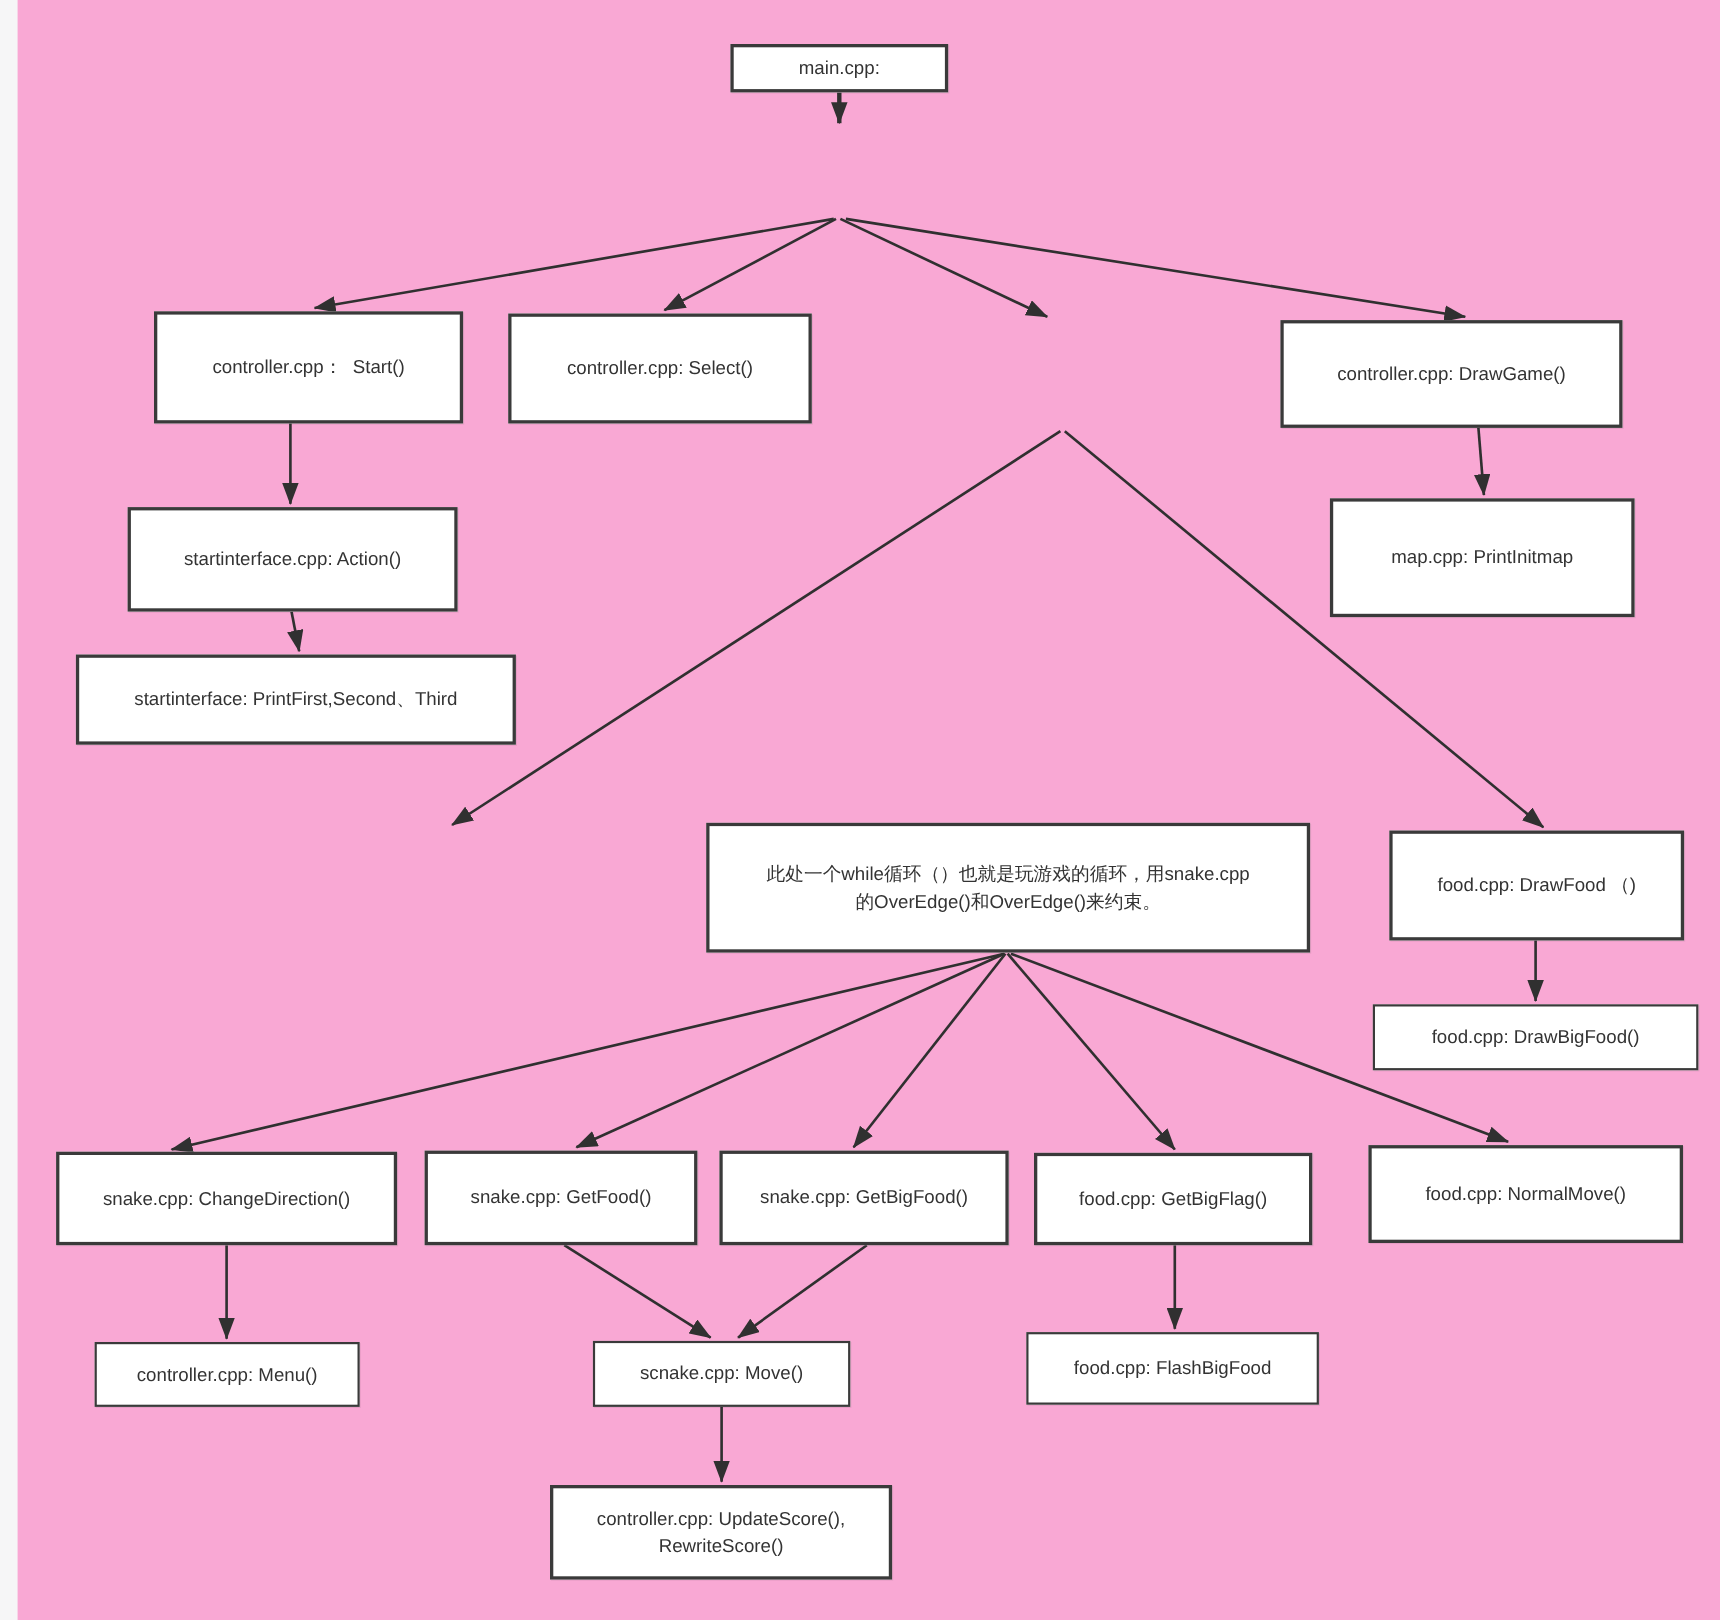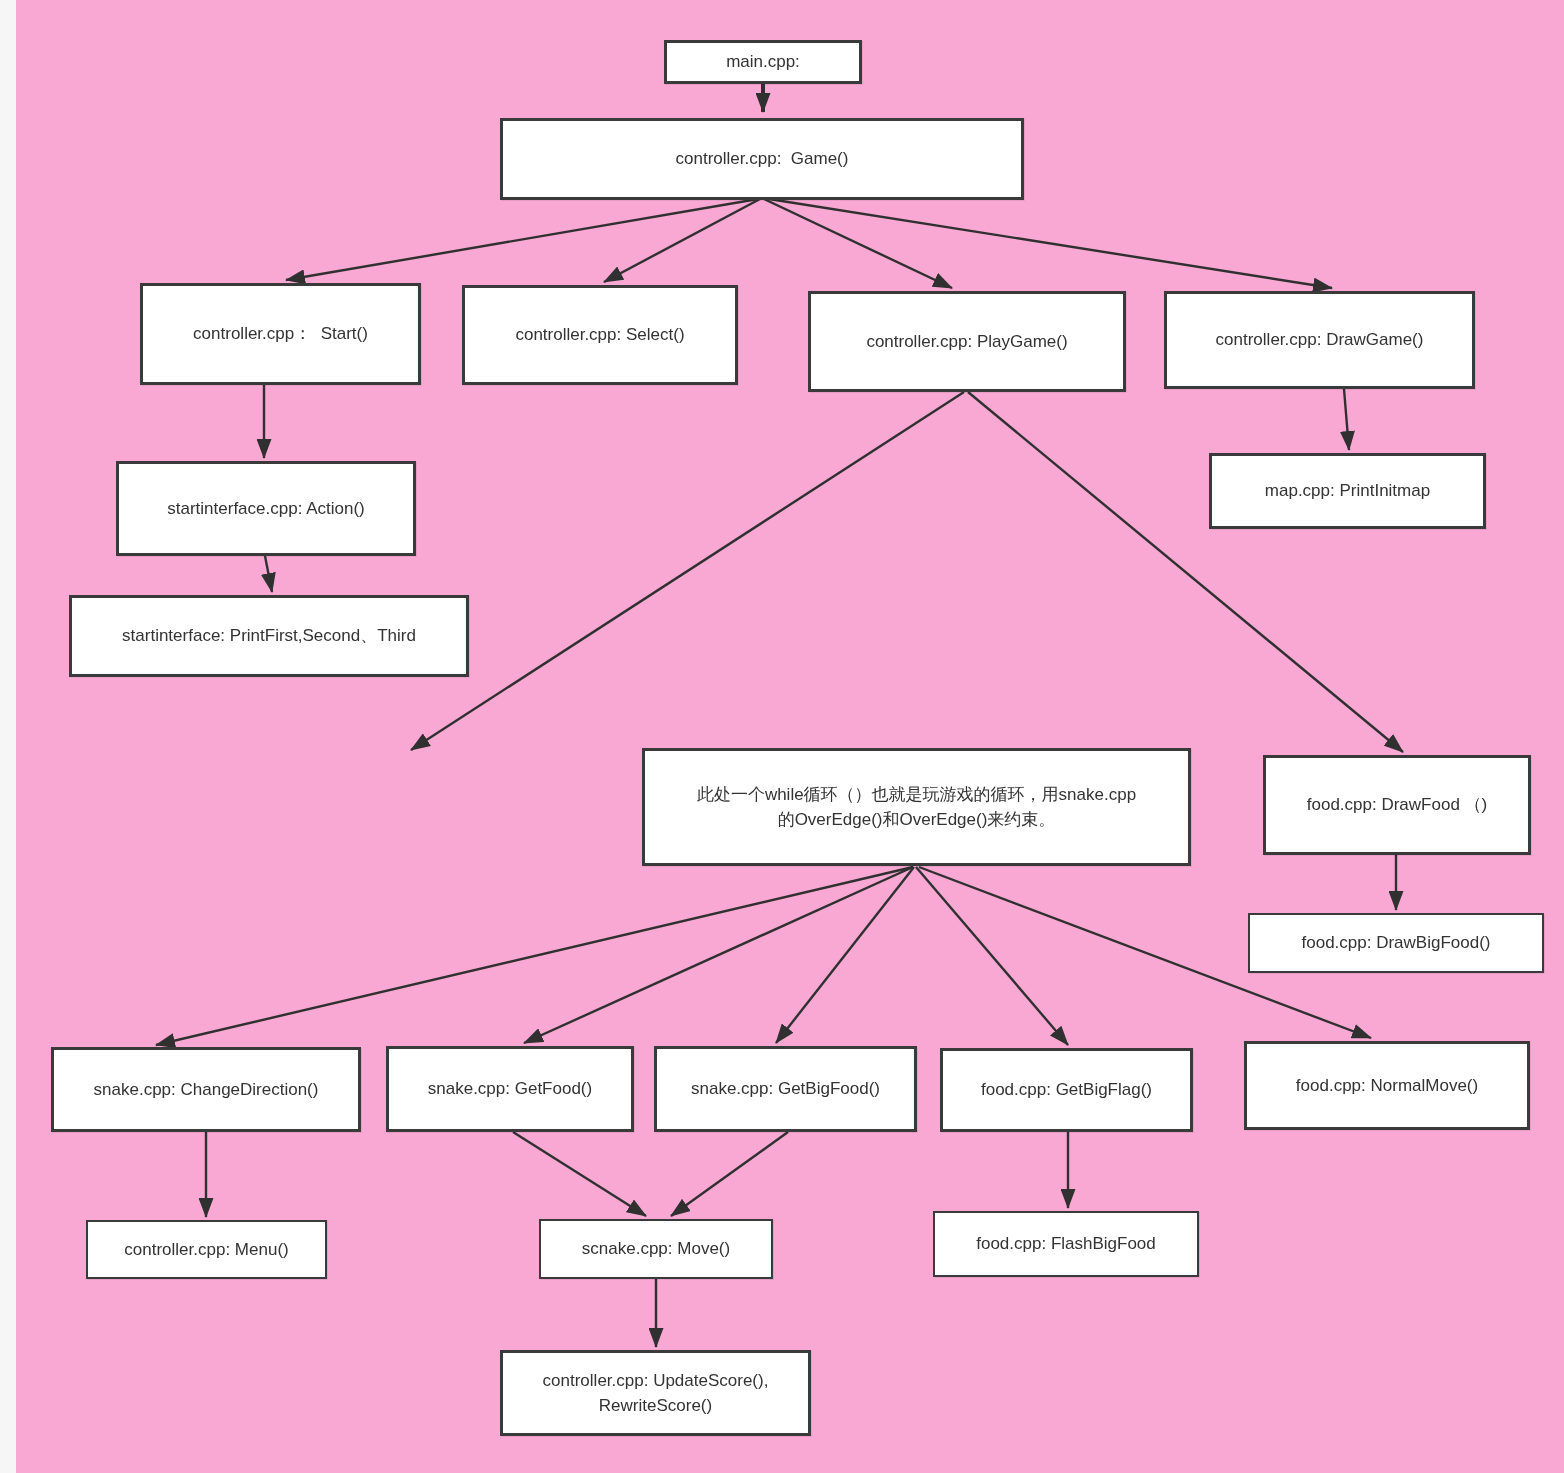--- a/index.html
+++ b/index.html
@@ -71,35 +71,33 @@
       <line x1="903" y1="867" x2="1355" y2="1038" stroke="#303030" stroke-width="2.4" marker-end="url(#arrow)"></line>
       <line x1="190" y1="1132" x2="190" y2="1217" stroke="#303030" stroke-width="2.4" marker-end="url(#arrow)"></line>
       <line x1="497" y1="1132" x2="630" y2="1216" stroke="#303030" stroke-width="2.4" marker-end="url(#arrow)"></line>
       <line x1="772" y1="1132" x2="655" y2="1216" stroke="#303030" stroke-width="2.4" marker-end="url(#arrow)"></line>
       <line x1="1052" y1="1132" x2="1052" y2="1208" stroke="#303030" stroke-width="2.4" marker-end="url(#arrow)"></line>
       <line x1="640" y1="1279" x2="640" y2="1347" stroke="#303030" stroke-width="2.4" marker-end="url(#arrow)"></line>
     </svg>
 
   <div class="node" style="left:648px;top:40px;width:198px;height:44px">main.cpp:</div>
 
-  <div class="node" style="left:484px;top:118px;width:524px;height:82px">controller.cpp:  Game()</div>
 
   <div class="node" style="left:124px;top:283px;width:281px;height:102px">controller.cpp：  Start()</div>
 
   <div class="node" style="left:446px;top:285px;width:276px;height:100px">controller.cpp: Select()</div>
 
-  <div class="node" style="left:792px;top:291px;width:318px;height:101px">controller.cpp: PlayGame()</div>
 
   <div class="node" style="left:1148px;top:291px;width:311px;height:98px">controller.cpp: DrawGame()</div>
 
   <div class="node" style="left:100px;top:461px;width:300px;height:95px">startinterface.cpp: Action()</div>
 
   <div class="node" style="left:53px;top:595px;width:400px;height:82px">startinterface: PrintFirst,Second、Third</div>
 
-  <div class="node" style="left:1193px;top:453px;width:277px;height:76px">map.cpp: PrintInitmap</div>
+  <div class="node" style="left:1193px;top:453px;width:277px;height:108px">map.cpp: PrintInitmap</div>
 
 
   <div class="node" style="left:626px;top:748px;width:549px;height:118px">
     <span class="ln">此处一个while循环（）也就是玩游戏的循环，用snake.cpp</span>
     <span class="ln">的OverEdge()和OverEdge()来约束。</span>
   </div>
 
   <div class="node" style="left:1247px;top:755px;width:268px;height:100px">food.cpp: DrawFood （)</div>
 
   <div class="node thin" style="left:1232px;top:913px;width:296px;height:60px">food.cpp: DrawBigFood()</div>

